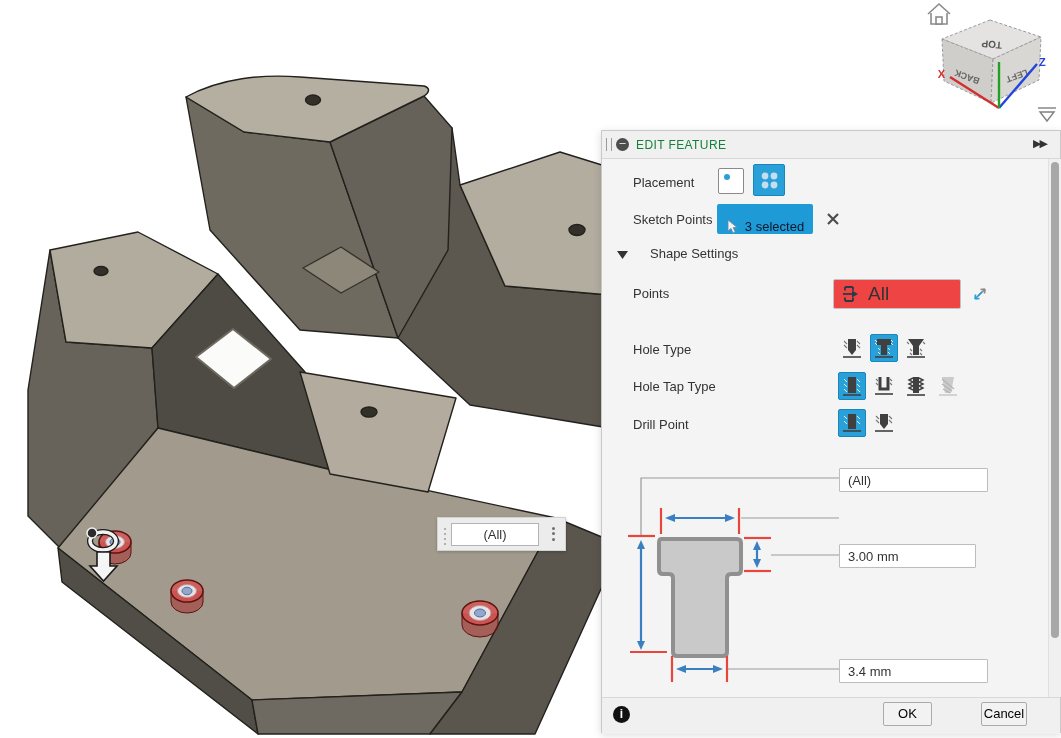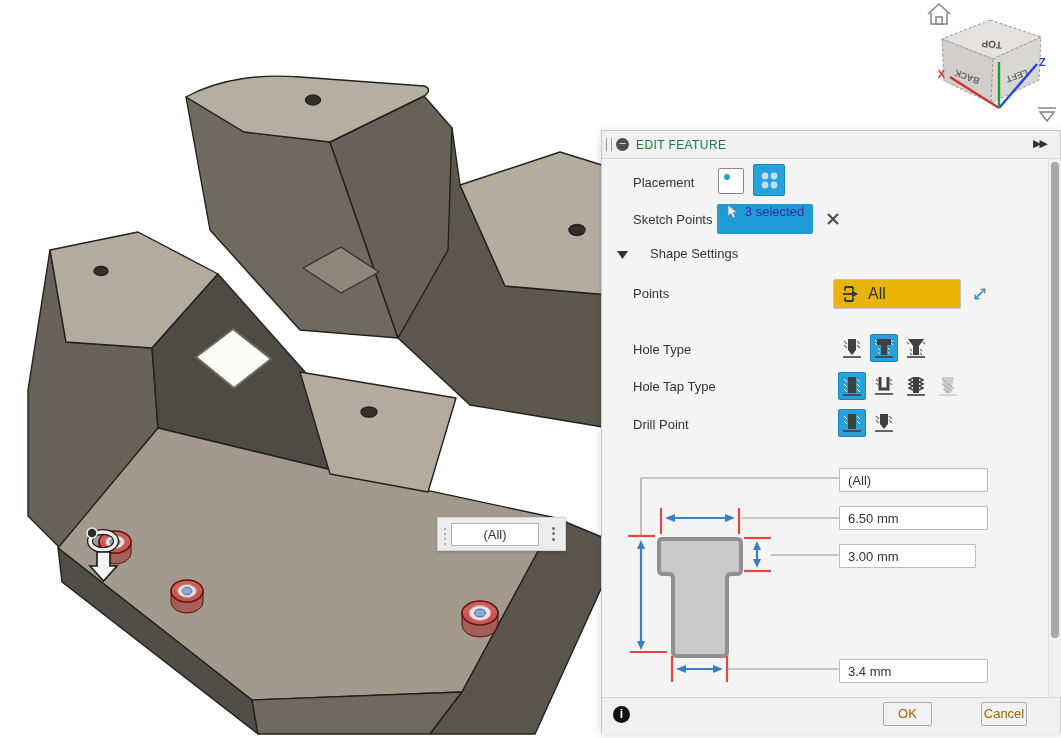--- a/index.html
+++ b/index.html
@@ -16,33 +16,33 @@
                 font-size:11px;line-height:11px;text-align:center;}
   .title-circle span{position:relative;top:-1px;}
   .title-text{left:34px;top:7px;font-size:12px;color:#15803d;letter-spacing:.4px;}
   .collapse{right:14px;top:6px;font-size:11px;color:#333;letter-spacing:-2px;}
   .optbtn{width:28px;height:28px;box-sizing:border-box;border-radius:2px;display:flex;
           align-items:center;justify-content:center;}
   .optbtn.sel{background:#2aa0d9;border:1px solid #1587bd;}
   .optbtn.disabled{opacity:.95;}
   .field{background:#fff;border:1px solid #bdbdbd;border-radius:1px;box-sizing:border-box;
          font-size:13px;color:#333;padding:4px 0 0 8px;}
-  .btn{background:#f2f2f2;border:1px solid #ababab;border-radius:2px;font-size:13px;color:#a16207;
+  .btn{background:#f2f2f2;border:1px solid #ababab;border-radius:2px;font-size:13px;color:#000000;
        text-align:center;padding-top:3px;box-sizing:border-box;}
   .bottombar{left:0;top:566px;width:458px;height:36px;background:#f0f0f0;border-top:1px solid #d8d8d8;}
   .infoicon{left:11px;top:8px;width:17px;height:17px;border-radius:50%;background:#111;color:#fff;
             font-size:12px;font-weight:bold;text-align:center;line-height:17px;}
   .scrolltrack{left:446px;top:28px;width:12px;height:538px;background:#f0f0f0;border-left:1px solid #e0e0e0;}
   .scrollthumb{left:2px;top:3px;width:8px;height:476px;background:#a8a8a8;border-radius:4px;}
-  .sketchbtn{left:115px;top:73px;width:96px;height:30px;background:#1e9bd7;border-radius:2px;color:#4c1d95;
-             font-size:13px;display:flex;align-items:flex-start;justify-content:center;gap:6px;}
+  .sketchbtn{left:115px;top:73px;width:96px;height:30px;background:#1e9bd7;border-radius:2px;color:#0f172a;
+             font-size:13px;display:flex;align-items:flex-end;justify-content:center;gap:6px;}
   .xicon{left:224px;top:81px;width:14px;height:14px;}
-  .dropdown{left:231px;top:148px;width:128px;height:30px;background:#eab308;border:1px solid #c2c2c2;
+  .dropdown{left:231px;top:148px;width:128px;height:30px;background:#ef4444;border:1px solid #c2c2c2;
             border-radius:2px;display:flex;align-items:center;gap:8px;padding-left:7px;box-sizing:border-box;
-            font-size:16px;color:#333;}
+            font-size:19px;color:#333;}
   
   .floatbox{left:437px;top:517px;width:129px;height:34px;background:#ececec;border:1px solid #d2d2d2;
             box-shadow:0 1px 3px rgba(0,0,0,.2);box-sizing:border-box;}
   .floatinput{left:13px;top:5px;width:88px;height:23px;background:#fff;border:1px solid #b3b3b3;
               font-size:13px;color:#333;text-align:center;padding-top:3px;box-sizing:border-box;}
   .kebab{left:109px;top:6px;width:12px;height:22px;}
   .kebab i{display:block;width:3px;height:3px;border-radius:50%;background:#6f6f6f;margin:2.5px auto;}
   .gripdots{left:4px;top:7px;width:6px;height:20px;}
   .gripdots i{display:block;width:2px;height:2px;border-radius:50%;background:#9d9d9d;margin:3px auto;}
 </style>
@@ -311,21 +311,20 @@
       <path d="M155,415 L155,432"></path>
         <path d="M151,419 h8 l-4,-9 z" stroke="none"></path>
         <path d="M151,428 h8 l-4,9 z" stroke="none"></path>
       <path d="M78,538 L117,538"></path>
         <path d="M84,534 v8 l-10,-4 z" stroke="none"></path>
         <path d="M111,534 v8 l10,-4 z" stroke="none"></path>
     </g>
   </svg>
 
   <div class="abs field" style="left:237px;top:337px;width:149px;height:24px;">(All)</div>
-  <div class="abs field" style="left:237px;top:375px;width:149px;height:24px;">6.50 mm</div>
   <div class="abs field" style="left:237px;top:413px;width:137px;height:24px;">3.00 mm</div>
   <div class="abs field" style="left:237px;top:528px;width:149px;height:24px;">3.4 mm</div>
 
   <div class="abs scrolltrack">
     <div class="abs scrollthumb"></div>
   </div>
 
   <div class="abs bottombar">
     <div class="abs infoicon">i</div>
     <div class="abs btn" style="left:281px;top:4px;width:49px;height:24px;">OK</div>

